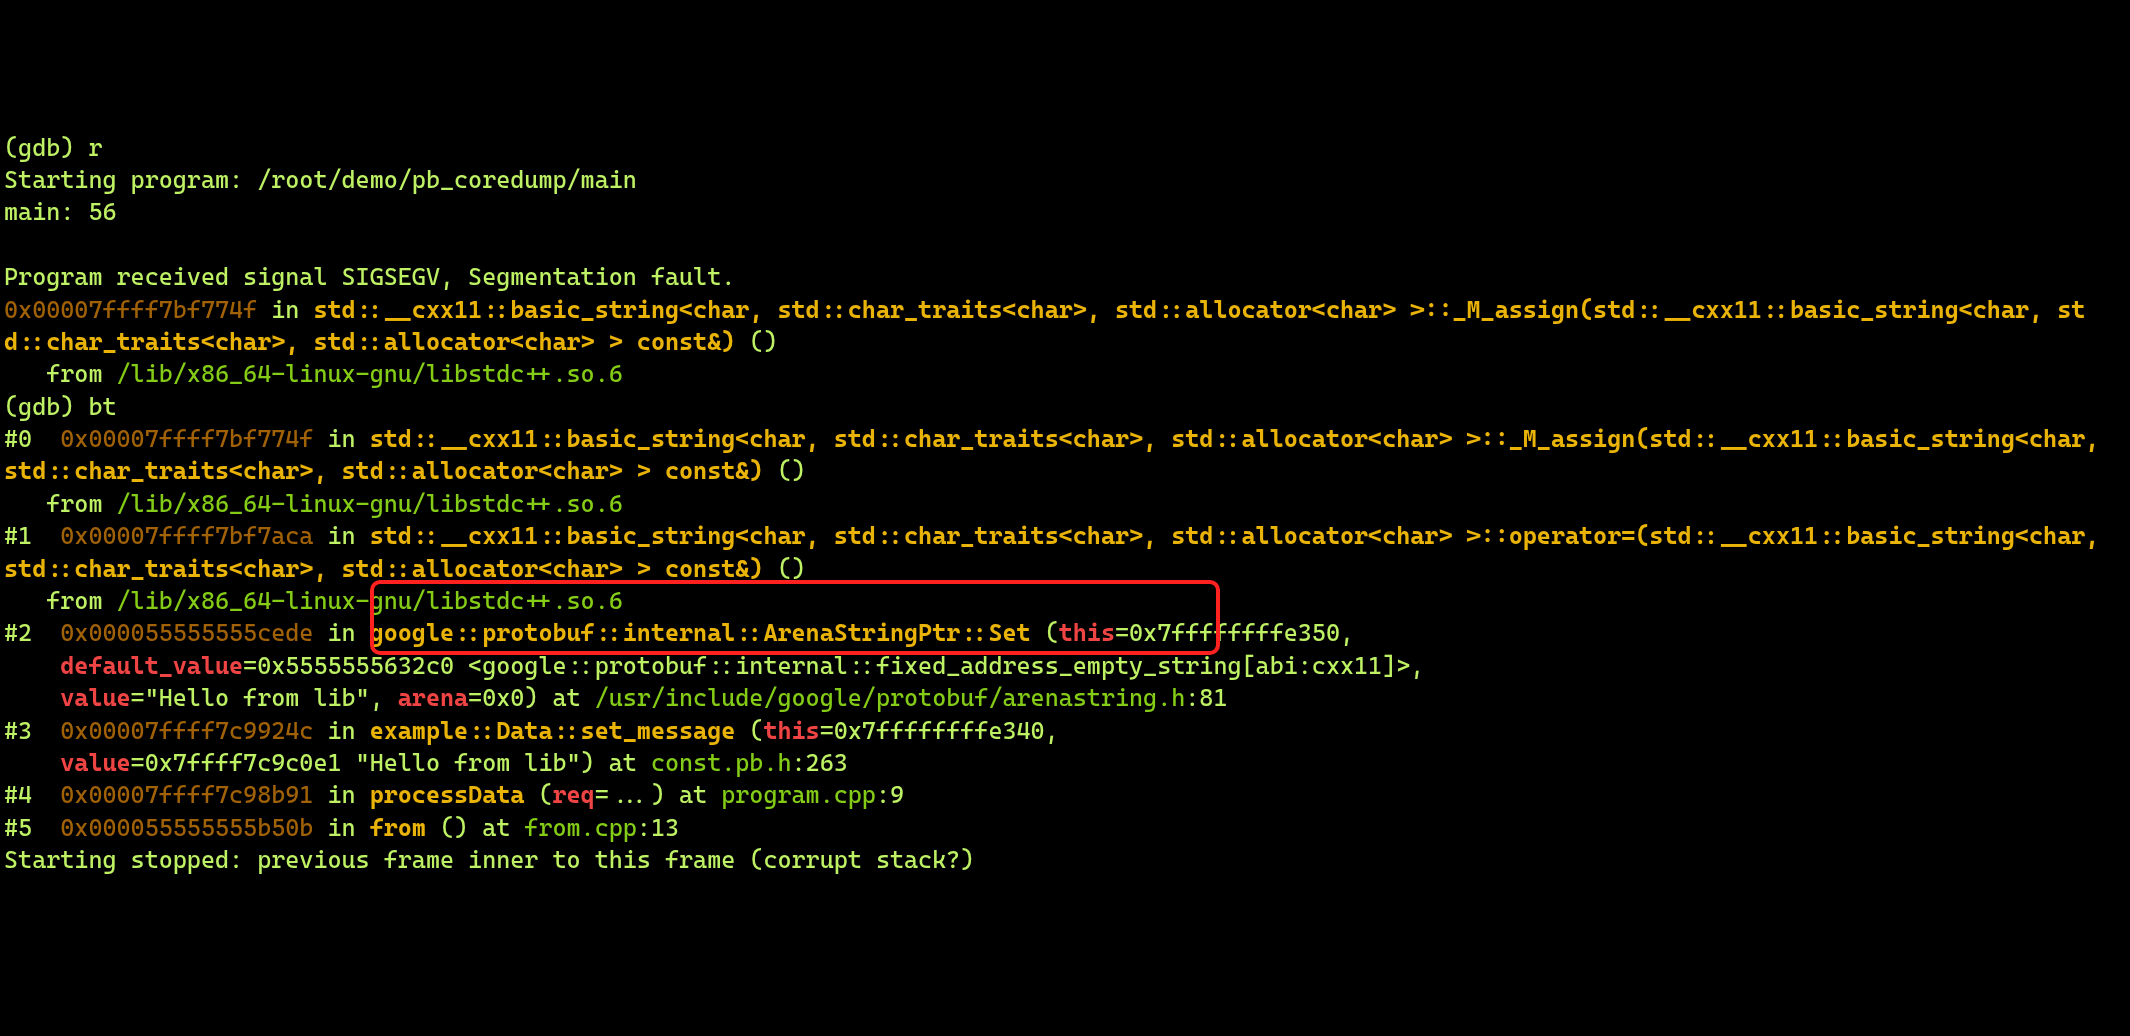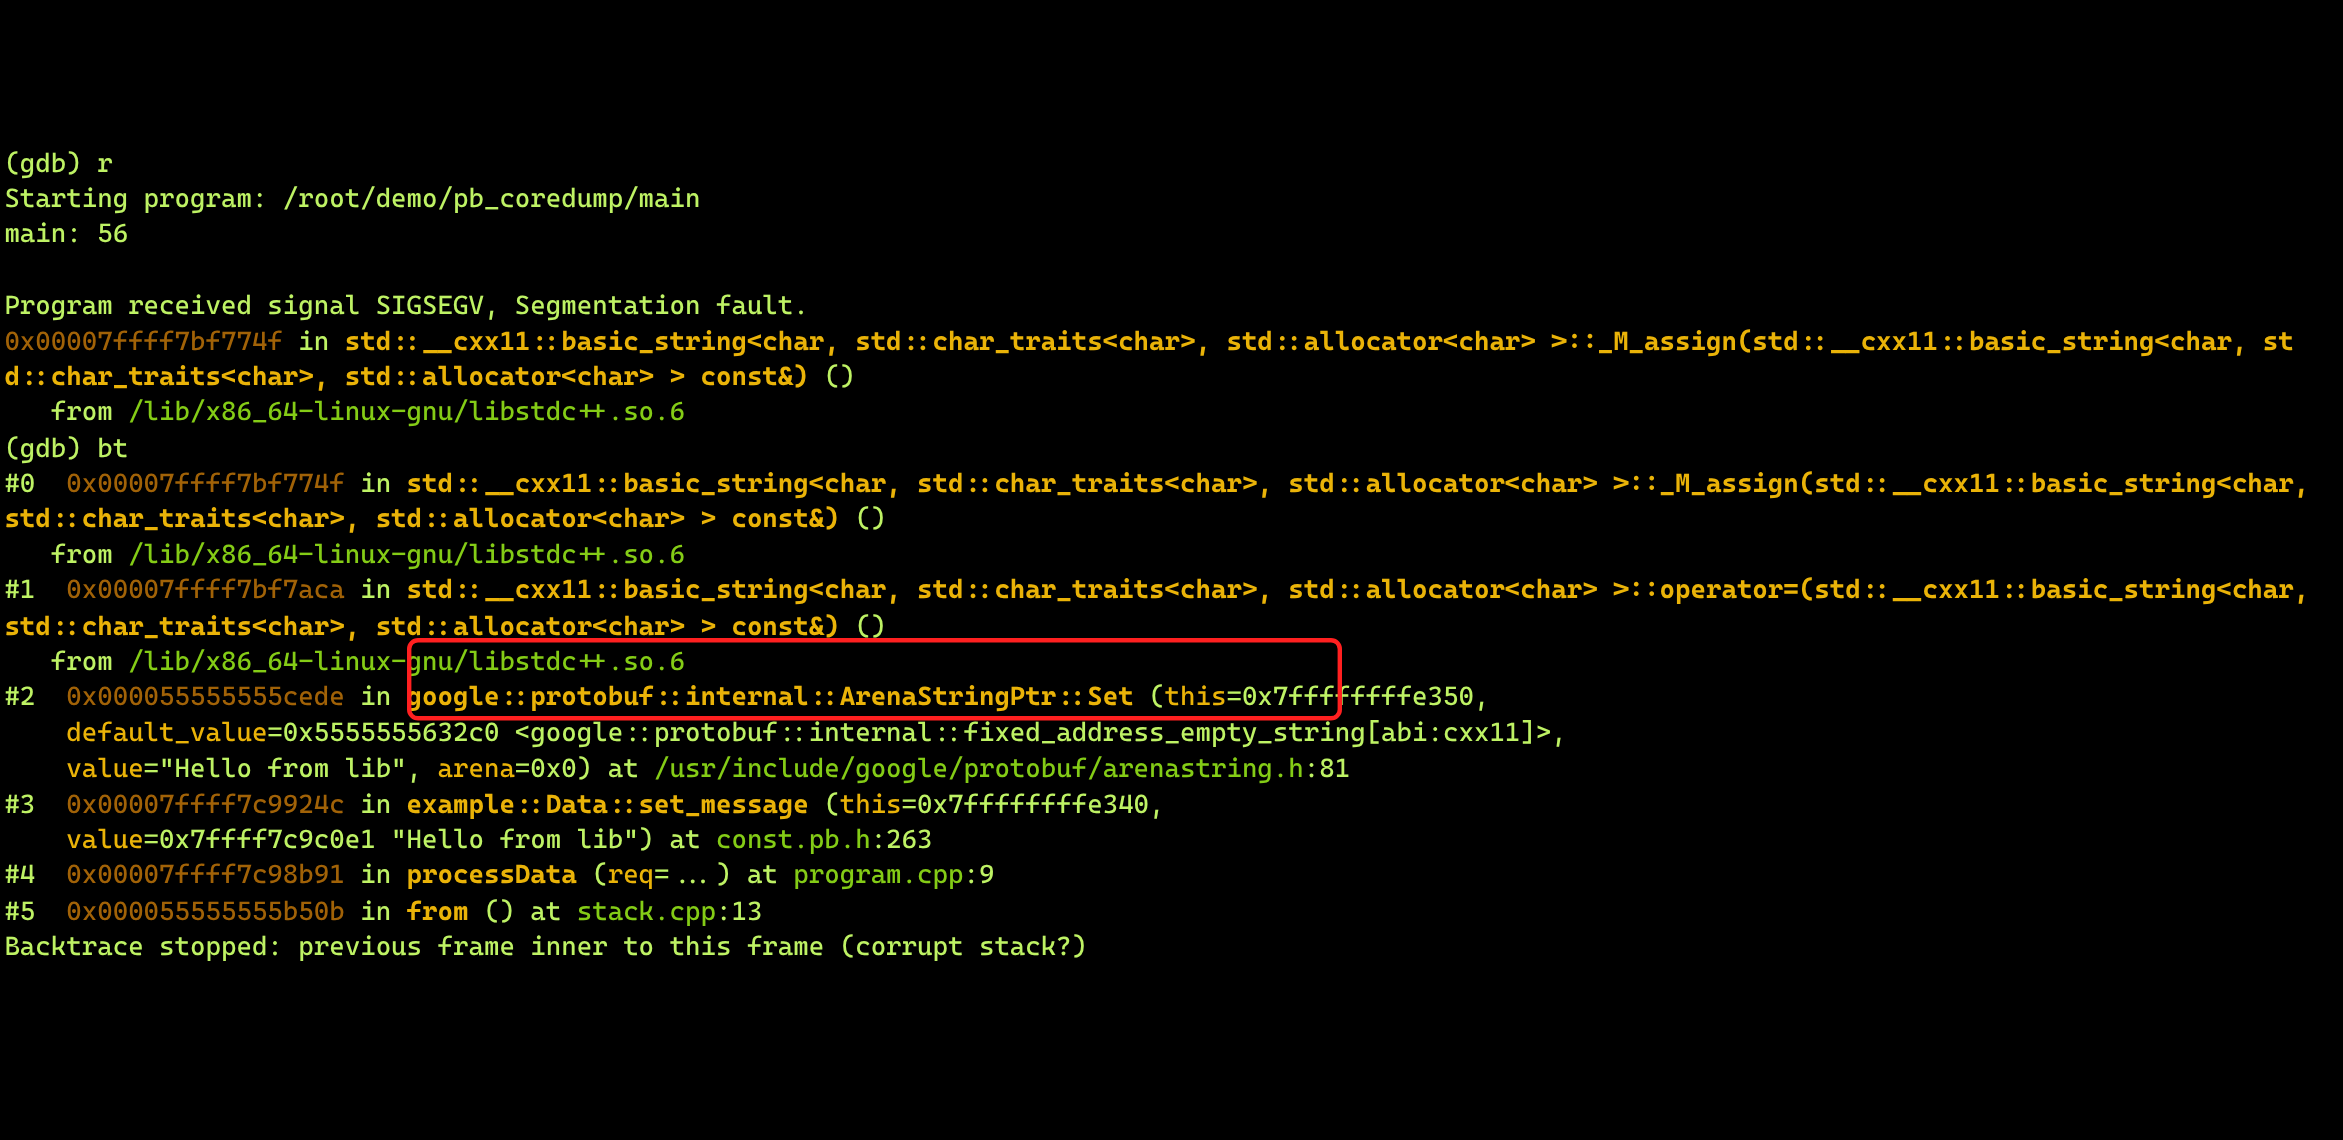--- a/index.html
+++ b/index.html
@@ -11,21 +11,21 @@
     line-height: 1.35;
     padding: 2px 4px;
     white-space: pre-wrap;
     word-break: break-all;
     position: relative;
   }
   .white { color: #bef264; }
   .blue { color: #a16207; }
   .yellow { color: #eab308; font-weight: bold; }
   .green { color: #84cc16; }
-  .cyan { color: #eab308; }
+  .cyan { color: #ef4444; font-weight: bold; }
   .highlight-box {
     position: absolute;
     border: 4px solid #ff2020;
     border-radius: 10px;
     pointer-events: none;
   }
 </style>
 </head>
 <body>
 
@@ -42,19 +42,19 @@
 <span class="white">#0  </span><span class="blue">0x00007ffff7bf774f</span><span class="white"> in </span><span class="yellow">std::__cxx11::basic_string&lt;char, std::char_traits&lt;char&gt;, std::allocator&lt;char&gt; &gt;::_M_assign(std::__cxx11::basic_string&lt;char, std::char_traits&lt;char&gt;, std::allocator&lt;char&gt; &gt; const&amp;)</span><span class="white"> ()</span>
 <span class="white">   from </span><span class="green">/lib/x86_64-linux-gnu/libstdc++.so.6</span>
 <span class="white">#1  </span><span class="blue">0x00007ffff7bf7aca</span><span class="white"> in </span><span class="yellow">std::__cxx11::basic_string&lt;char, std::char_traits&lt;char&gt;, std::allocator&lt;char&gt; &gt;::operator=(std::__cxx11::basic_string&lt;char, std::char_traits&lt;char&gt;, std::allocator&lt;char&gt; &gt; const&amp;)</span><span class="white"> ()</span>
 <span class="white">   from </span><span class="green">/lib/x86_64-linux-gnu/libstdc++.so.6</span>
 <span class="white">#2  </span><span class="blue">0x000055555555cede</span><span class="white"> in </span><span class="yellow">google::protobuf::internal::ArenaStringPtr::Set</span><span class="white"> (</span><span class="cyan">this</span><span class="white">=0x7ffffffffe350, </span>
 <span>    </span><span class="cyan">default_value</span><span class="white">=0x5555555632c0 &lt;google::protobuf::internal::fixed_address_empty_string[abi:cxx11]&gt;, </span>
 <span>    </span><span class="cyan">value</span><span class="white">="Hello from lib", </span><span class="cyan">arena</span><span class="white">=0x0) at </span><span class="green">/usr/include/google/protobuf/arenastring.h</span><span class="white">:81</span>
 <span class="white">#3  </span><span class="blue">0x00007ffff7c9924c</span><span class="white"> in </span><span class="yellow">example::Data::set_message</span><span class="white"> (</span><span class="cyan">this</span><span class="white">=0x7ffffffffe340, </span>
 <span>    </span><span class="cyan">value</span><span class="white">=0x7ffff7c9c0e1 "Hello from lib") at </span><span class="green">const.pb.h</span><span class="white">:263</span>
 <span class="white">#4  </span><span class="blue">0x00007ffff7c98b91</span><span class="white"> in </span><span class="yellow">processData</span><span class="white"> (</span><span class="cyan">req</span><span class="white">=...) at </span><span class="green">program.cpp</span><span class="white">:9</span>
-<span class="white">#5  </span><span class="blue">0x000055555555b50b</span><span class="white"> in </span><span class="yellow">from</span><span class="white"> () at </span><span class="green">stack.cpp</span><span class="white">:13</span>
-<span class="white">Backtrace stopped: previous frame inner to this frame (corrupt stack?)</span></div>
+<span class="white">#5  </span><span class="blue">0x000055555555b50b</span><span class="white"> in </span><span class="yellow">from</span><span class="white"> () at </span><span class="green">from.cpp</span><span class="white">:13</span>
+<span class="white">Starting stopped: previous frame inner to this frame (corrupt stack?)</span></div>
 
 <div class="highlight-box" id="hlbox" style="top: 580px; left: 370px; width: 850px; height: 75px;"></div>
 
 
 
 
 </body></html>

